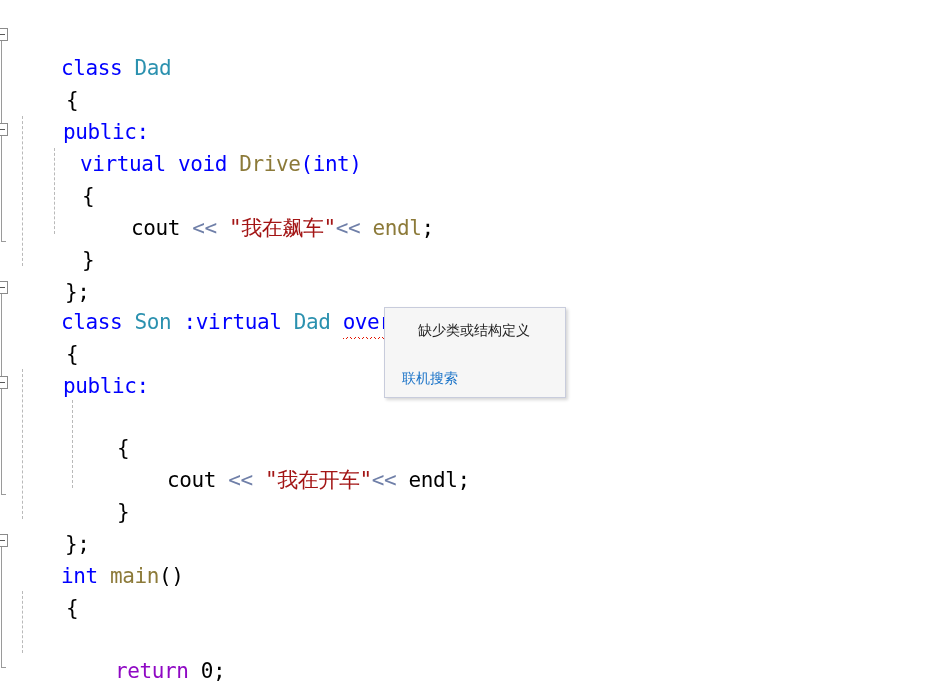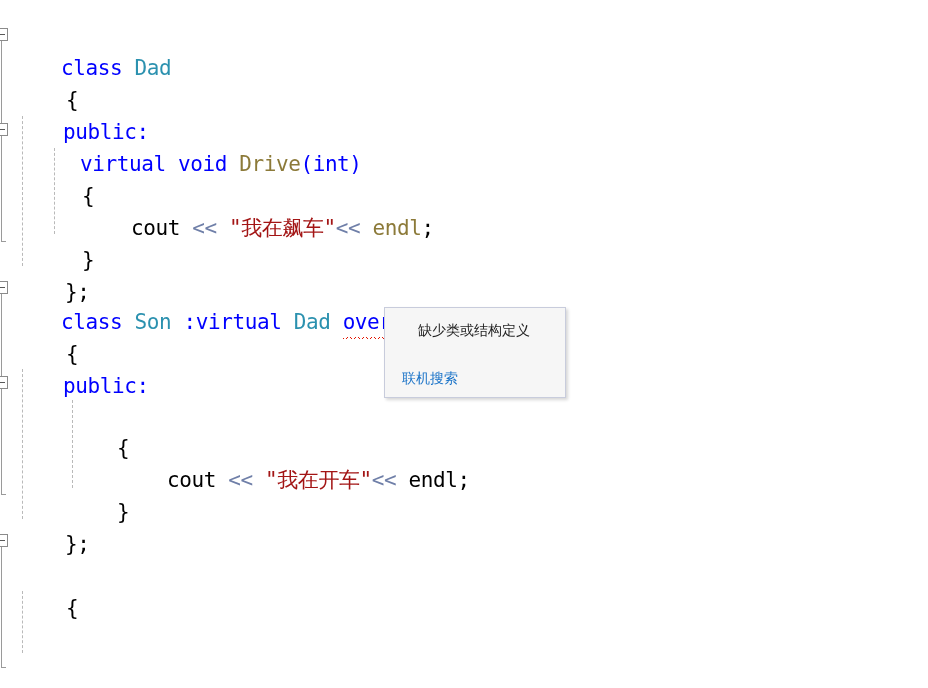--- a/index.html
+++ b/index.html
@@ -226,26 +226,32 @@
   </div>
 
   <div class="code-line" style="top:460px; left:68px;">
     <span class="tok-punct">}</span>
   </div>
 
   <div class="code-line" style="top:492px; left:16px;">
     <span class="tok-punct">};</span>
   </div>
 
+  <div class="code-line" style="top:524px; left:12px;">
+    <span class="tok-keyword">int</span><span> </span><span class="tok-func">main</span><span class="tok-plain">()</span>
+  </div>
 
   <div class="code-line" style="top:556px; left:17px;">
     <span class="tok-punct">{</span>
   </div>
 
 
+  <div class="code-line" style="top:619px; left:66px;">
+    <span class="tok-control">return</span><span> </span><span class="tok-plain">0</span><span class="tok-punct">;</span>
+  </div>
 
   <div class="code-line" style="top:651px; left:17px;">
     <span class="tok-punct">}</span>
   </div>
 
   <div id="error-tooltip">
     <div class="tip-message">缺少类或结构定义</div>
     <div class="tip-link">联机搜索</div>
   </div>
 

